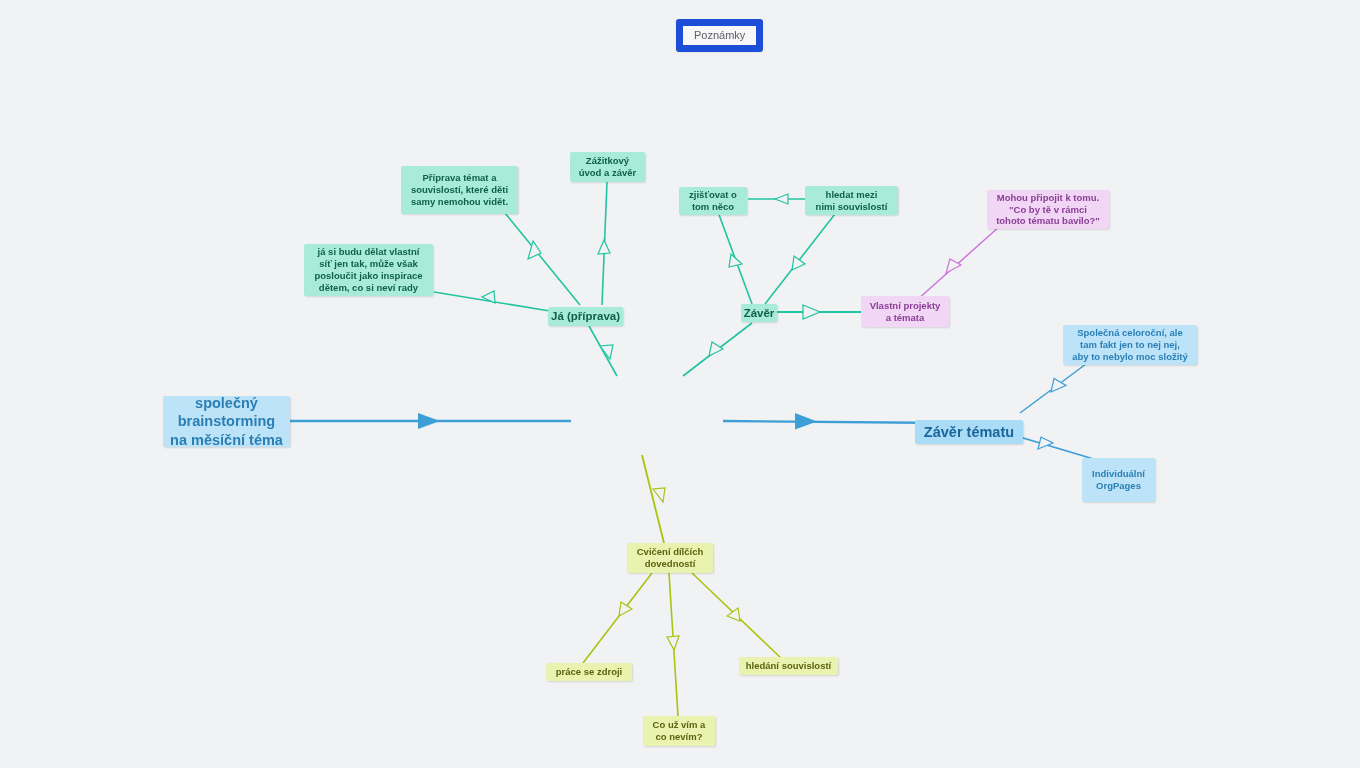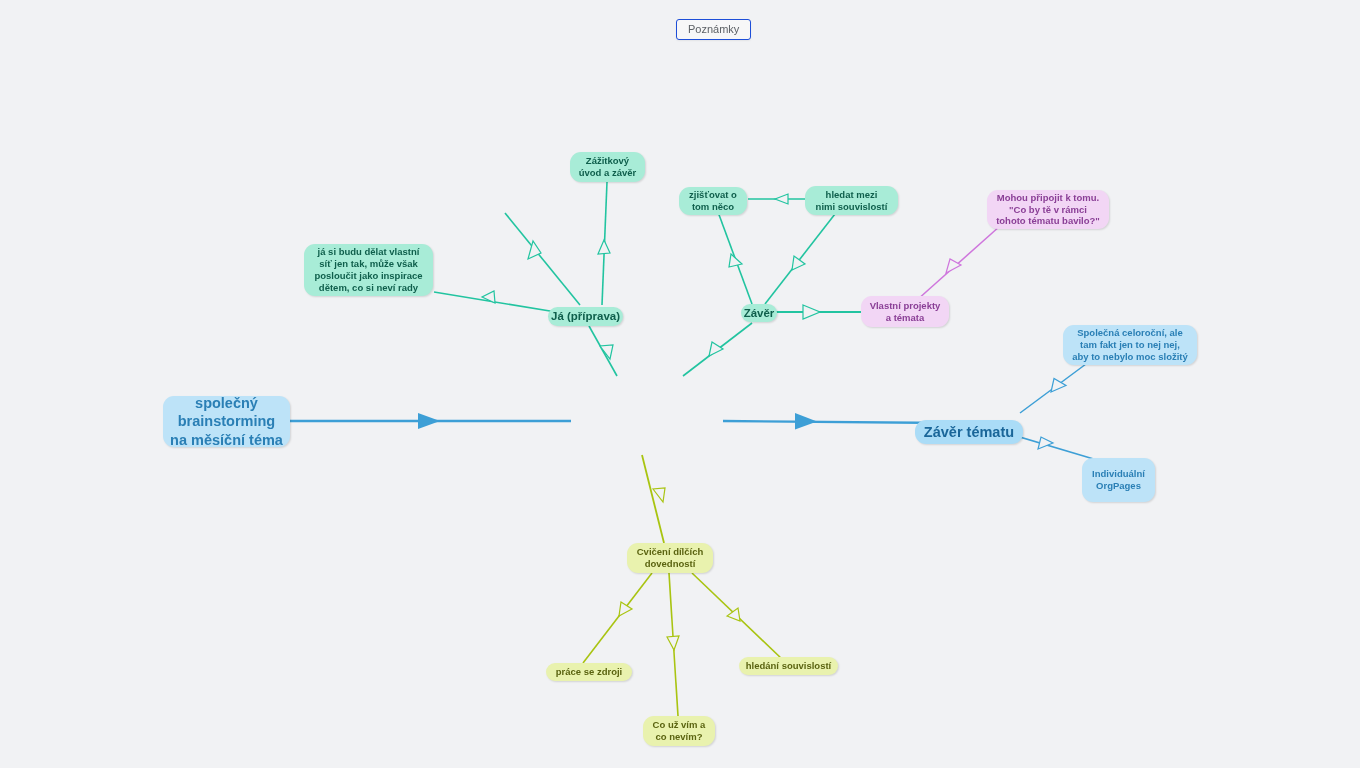--- a/index.html
+++ b/index.html
@@ -23,21 +23,21 @@
     pointer-events: none;
   }
   .node {
     position: absolute;
     box-sizing: border-box;
     display: flex;
     align-items: center;
     justify-content: center;
     text-align: center;
     line-height: 1.25;
-    border-radius: 11px;
+    border-radius: 2px;
     white-space: pre-line;
     box-shadow: 1px 1px 2px rgba(0,0,0,0.13);
   }
   
   .n-blue {
     background: #aadcf7;
     color: #1a6699;
     font-weight: bold;
   }
   .n-blue-soft {
@@ -76,21 +76,21 @@
   .node-sm {
     font-size: 9.5px;
   }
   
   #notes-tab {
     position: absolute;
     left: 676px;
     top: 19px;
     padding: 3px 11px 4px 11px;
     background: #f7f7f8;
-    border: 1px solid #1d4ed8;
+    border: 7px solid #1d4ed8;
     border-radius: 3px;
     color: #5d6166;
     font-size: 11px;
     font-family: "Liberation Sans", sans-serif;
     box-shadow: 0 1px 2px rgba(0,0,0,0.06);
   }
 </style>
 </head>
 <body>
 
@@ -211,20 +211,23 @@
 
   <div class="node n-blue-soft node-sm" style="left:1063px; top:325px; width:134px; height:40px;">Společná celoroční, ale
 tam fakt jen to nej nej,
 aby to nebylo moc složitý</div>
 
   <div class="node n-blue-soft node-sm" style="left:1082px; top:458px; width:73px; height:44px;">Individuální
 OrgPages</div>
 
   <div class="node n-teal node-mid" style="left:548px; top:307px; width:75px; height:19px;">Já (příprava)</div>
 
+  <div class="node n-teal node-sm" style="left:401px; top:166px; width:117px; height:48px;">Příprava témat a
+souvislostí, které děti
+samy nemohou vidět.</div>
 
   <div class="node n-teal node-sm" style="left:304px; top:244px; width:129px; height:52px;">já si budu dělat vlastní
 síť jen tak, může však
 posloučit jako inspirace
 dětem, co si neví rady</div>
 
   <div class="node n-teal node-sm" style="left:570px; top:152px; width:75px; height:30px;">Zážitkový
 úvod a závěr</div>
 
   <div class="node n-teal node-mid" style="left:741px; top:304px; width:36px; height:18px;">Závěr</div>

